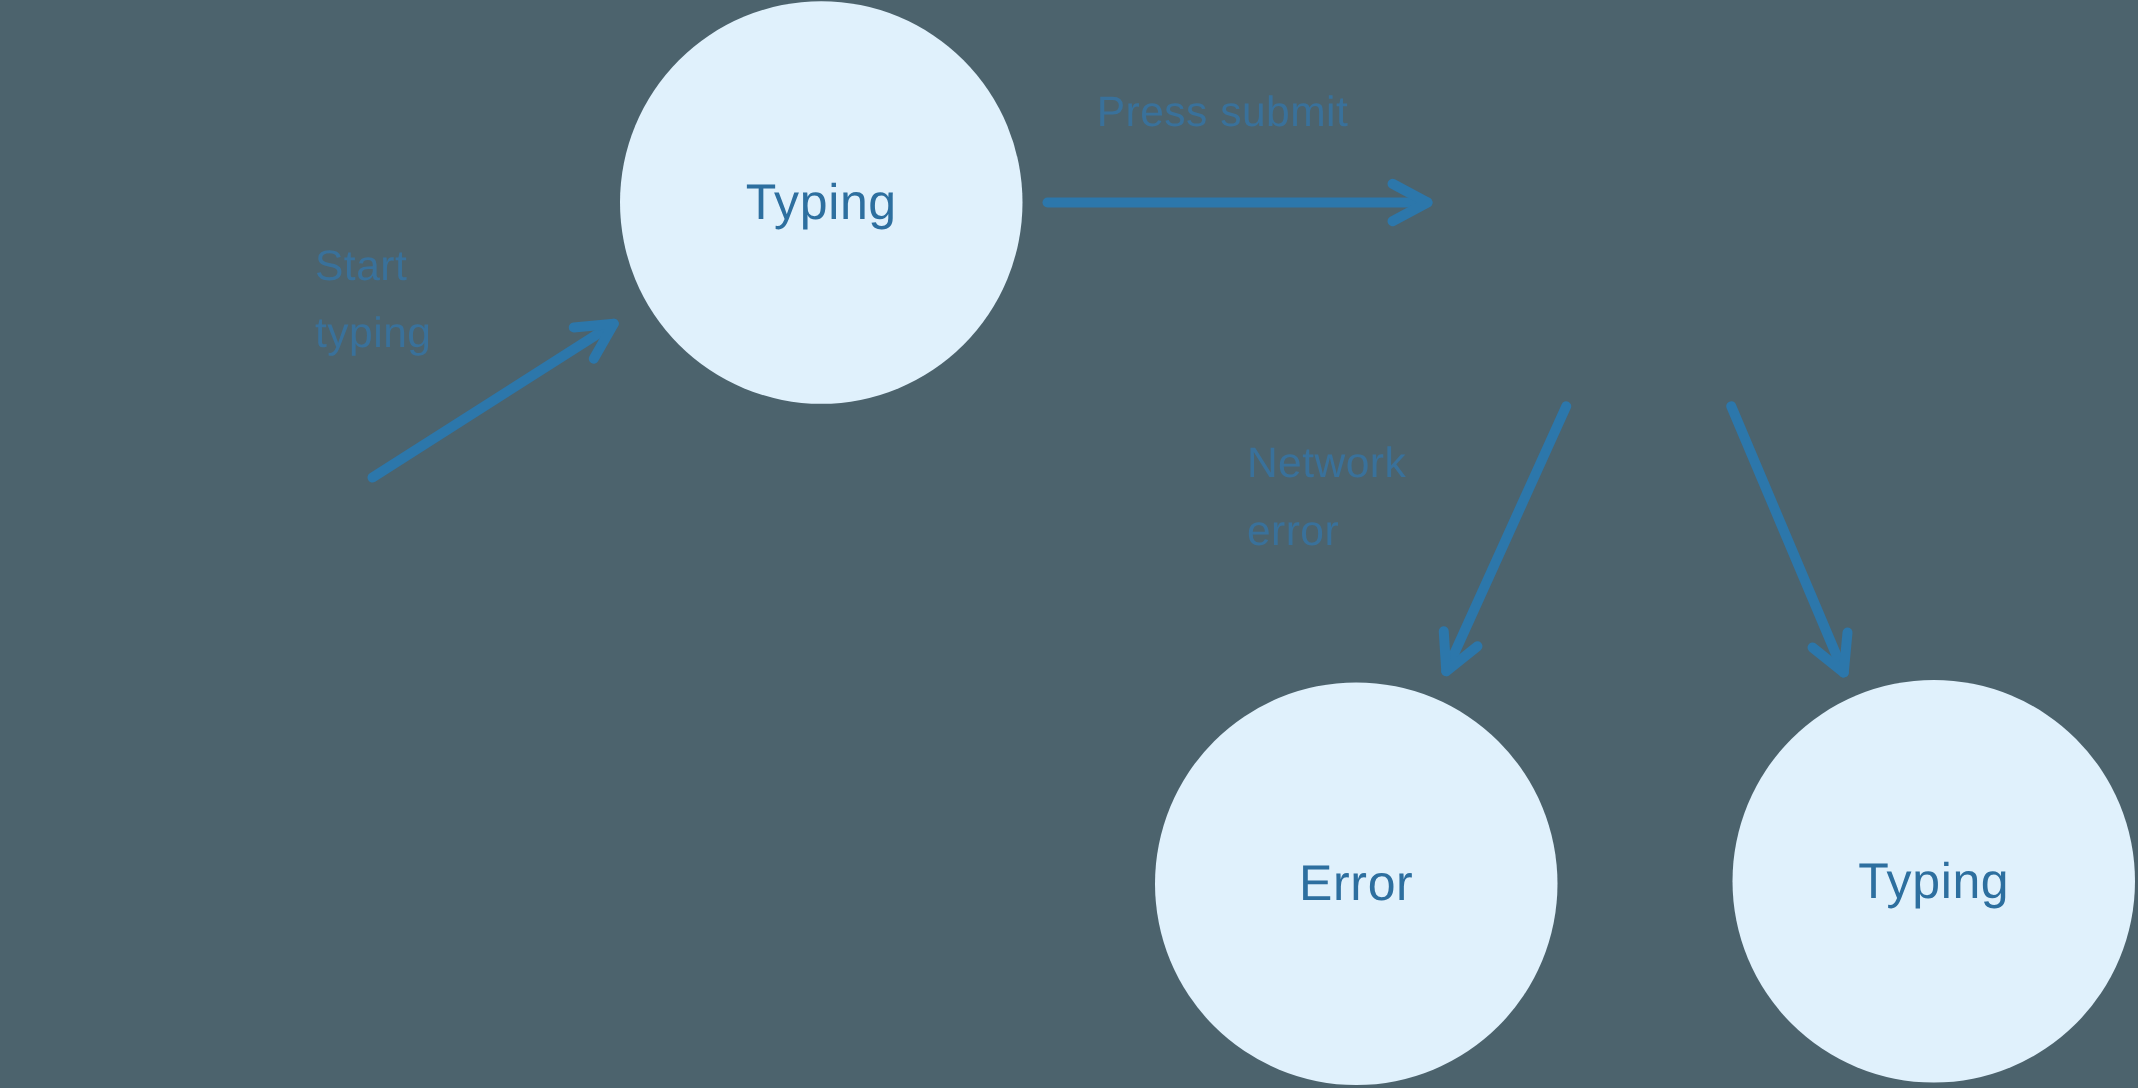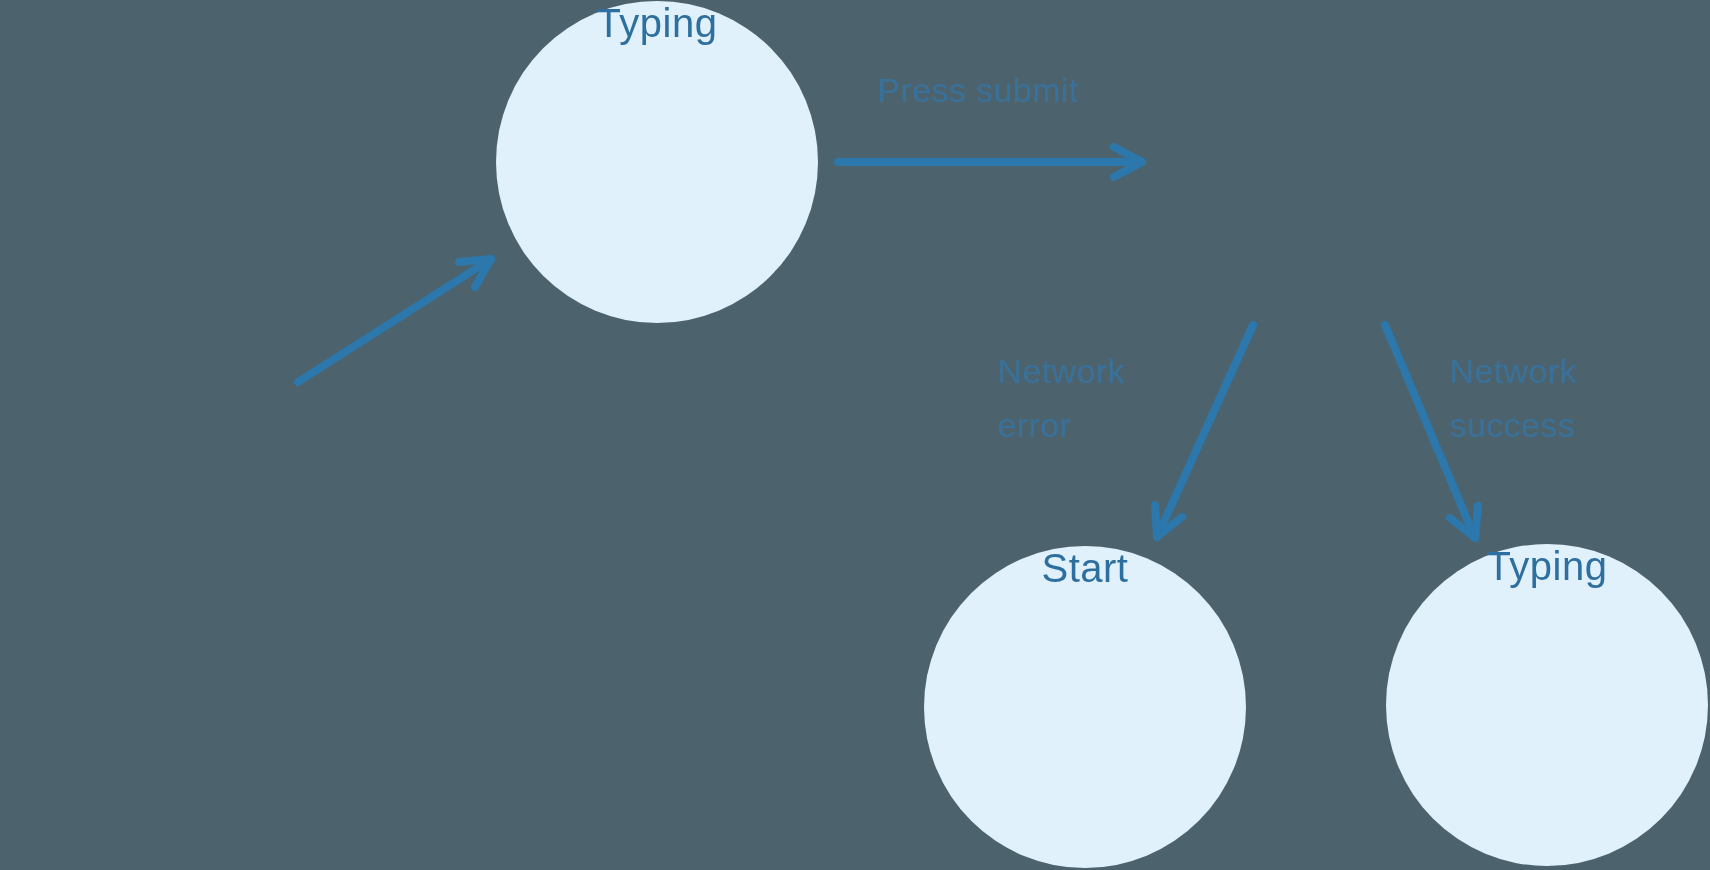--- a/index.html
+++ b/index.html
@@ -22,21 +22,21 @@
     background: var(--background);
     overflow: hidden;
   }
   .state {
     position: absolute;
     width: 322px;
     height: 322px;
     border-radius: 50%;
     background: var(--state-fill);
     display: flex;
-    align-items: flex-start;
+    align-items: center;
     justify-content: center;
   }
   .state .state-label {
     color: var(--state-text);
     font-size: 40px;
     font-weight: 500;
     letter-spacing: 0.5px;
     text-align: center;
   }
   .t-label {
@@ -94,27 +94,27 @@
     </g>
   </svg>
 
 
   <div class="state" style="left:496px;  top:1px;">
     <span class="state-label">Typing</span>
   </div>
 
 
   <div class="state" style="left:924px;  top:546px;">
-    <span class="state-label">Start</span>
+    <span class="state-label">Error</span>
   </div>
 
   <div class="state" style="left:1386px; top:544px;">
     <span class="state-label">Typing</span>
   </div>
 
+  <div class="t-label" id="label-start-typing">Start typing</div>
 
   <div class="t-label" id="label-press-submit">Press submit</div>
 
   <div class="t-label" id="label-network-error">Network error</div>
 
-  <div class="t-label" id="label-network-success">Network success</div>
 
 </div>
 
 </body></html>

